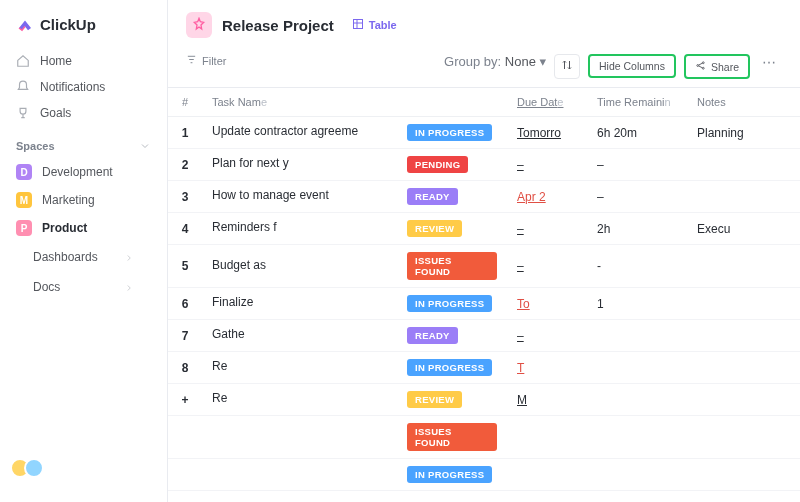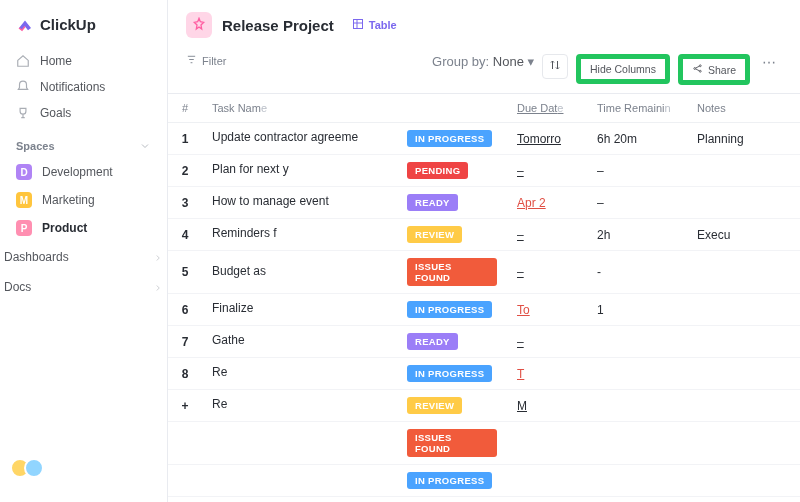--- a/index.html
+++ b/index.html
@@ -8,35 +8,35 @@
 .sidebar { width: 168px; border-right: 1px solid #e9ebf0; display: flex; flex-direction: column; padding: 12px 0; }
 .logo { display: flex; align-items: flex-start; gap: 6px; padding: 4px 16px 14px; font-weight: 800; font-size: 15px; color: #292d34; }
 .logo-icon { width: 18px; height: 18px; }
 .nav-item { display: flex; align-items: center; gap: 10px; padding: 6px 16px; font-size: 12px; color: #54575d; cursor: pointer; }
 .nav-item .ico { width: 14px; height: 14px; opacity: .65; display: inline-flex; align-items: center; justify-content: center; }
 .section-h { display: flex; align-items: center; justify-content: space-between; padding: 14px 16px 6px; font-size: 11px; color: #7c828d; font-weight: 600; }
 .chev { width: 12px; height: 12px; opacity: .55; }
 .space-item { display: flex; align-items: center; gap: 10px; padding: 6px 16px; font-size: 12px; color: #54575d; }
 .space-item.active { font-weight: 700; color: #292d34; }
 .sq { width: 16px; height: 16px; border-radius: 4px; display: inline-flex; align-items: center; justify-content: center; color: #fff; font-size: 10px; font-weight: 700; }
-.dash-row { display: flex; align-items: center; justify-content: space-between; padding: 8px 4px; font-size: 12px; color: #54575d; }
+.dash-row { display: flex; align-items: center; justify-content: space-between; padding: 8px 33px; font-size: 12px; color: #54575d; }
 .arrow { width: 10px; height: 10px; opacity: .45; }
 .avatars { margin-top: auto; padding: 12px 16px; display: flex; }
 .av { width: 20px; height: 20px; border-radius: 50%; border: 2px solid #fff; margin-left: -6px; }
 .main { flex: 1; display: flex; flex-direction: column; }
 .header { display: flex; align-items: center; gap: 10px; padding: 12px 18px 10px; }
 .proj-ico { width: 26px; height: 26px; border-radius: 6px; background: #ffd6e7; display: flex; align-items: center; justify-content: center; }
 .proj-title { font-weight: 700; font-size: 15px; }
 .view-tab { display: flex; align-items: center; gap: 5px; padding: 4px 8px; color: #7b68ee; font-size: 11px; font-weight: 600; }
 .toolbar { display: flex; align-items: flex-start; padding: 6px 18px 8px; border-bottom: 1px solid #e9ebf0; gap: 8px; }
 .filter { display: flex; align-items: center; gap: 5px; color: #7c828d; font-size: 11px; }
 .spacer { flex: 1; }
 .groupby { color: #7c828d; font-size: 13px; }
 .groupby .val { color: #54575d; }
-.tb-btn { border: 5px solid #22c55e; border-radius: 4px; padding: 4px 9px; font-size: 10.5px; color: #54575d; background: #fff; display: flex; align-items: center; gap: 5px; }
+.tb-btn { border: 2px solid #22c55e; border-radius: 4px; padding: 4px 9px; font-size: 10.5px; color: #54575d; background: #fff; display: flex; align-items: center; gap: 5px; }
 .icon-btn { border: 1px solid #e6e8ec; border-radius: 4px; padding: 4px 6px; display: flex; align-items: center; justify-content: center; }
 .more { color: #7c828d; letter-spacing: 2px; font-size: 14px; padding: 0 4px; }
 .table-wrap { flex: 1; overflow: auto; }
 table { border-collapse: collapse; width: 100%; }
 th { text-align: left; font-weight: 400; color: #7c828d; font-size: 11px; padding: 8px 10px; border-bottom: 1px solid #eef0f3; }
 td { padding: 7px 10px; border-bottom: 1px solid #f2f3f6; font-size: 12px; color: #292d34; vertical-align: middle; }
 th.num, td.num { width: 34px; text-align: center; color: #7c828d; }
 td.num { font-weight: 600; color: #292d34; }
 .task-col { width: 195px; }
 .status-col { width: 110px; }

